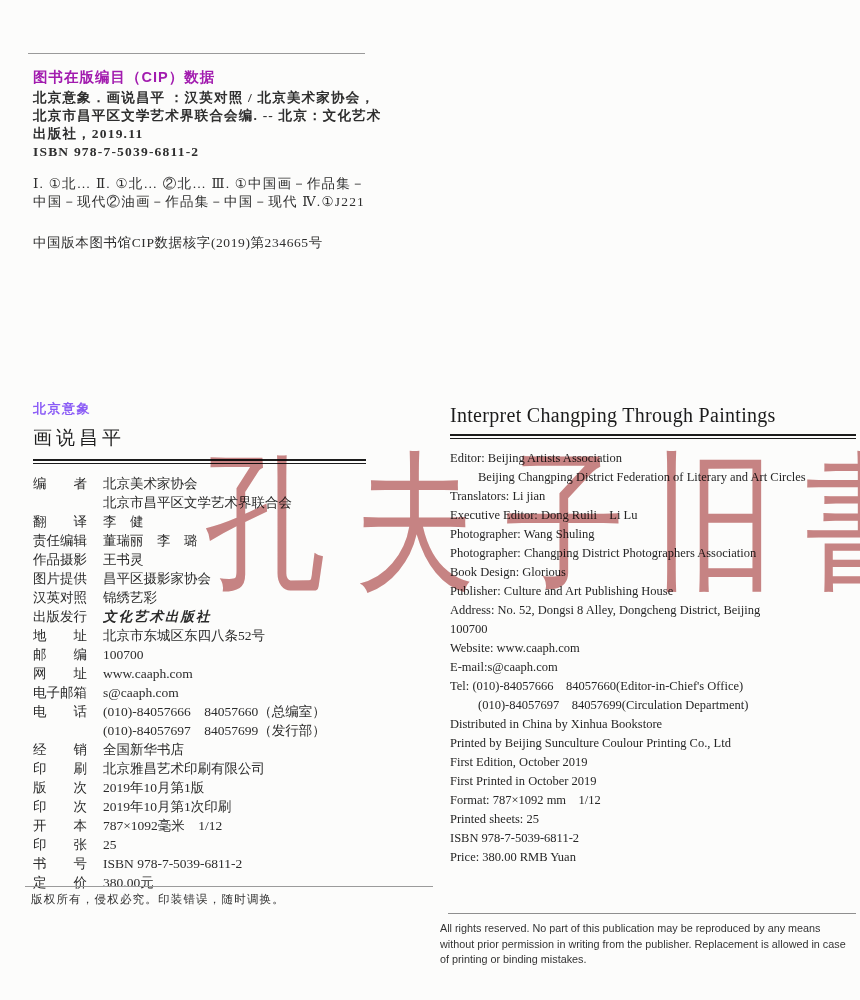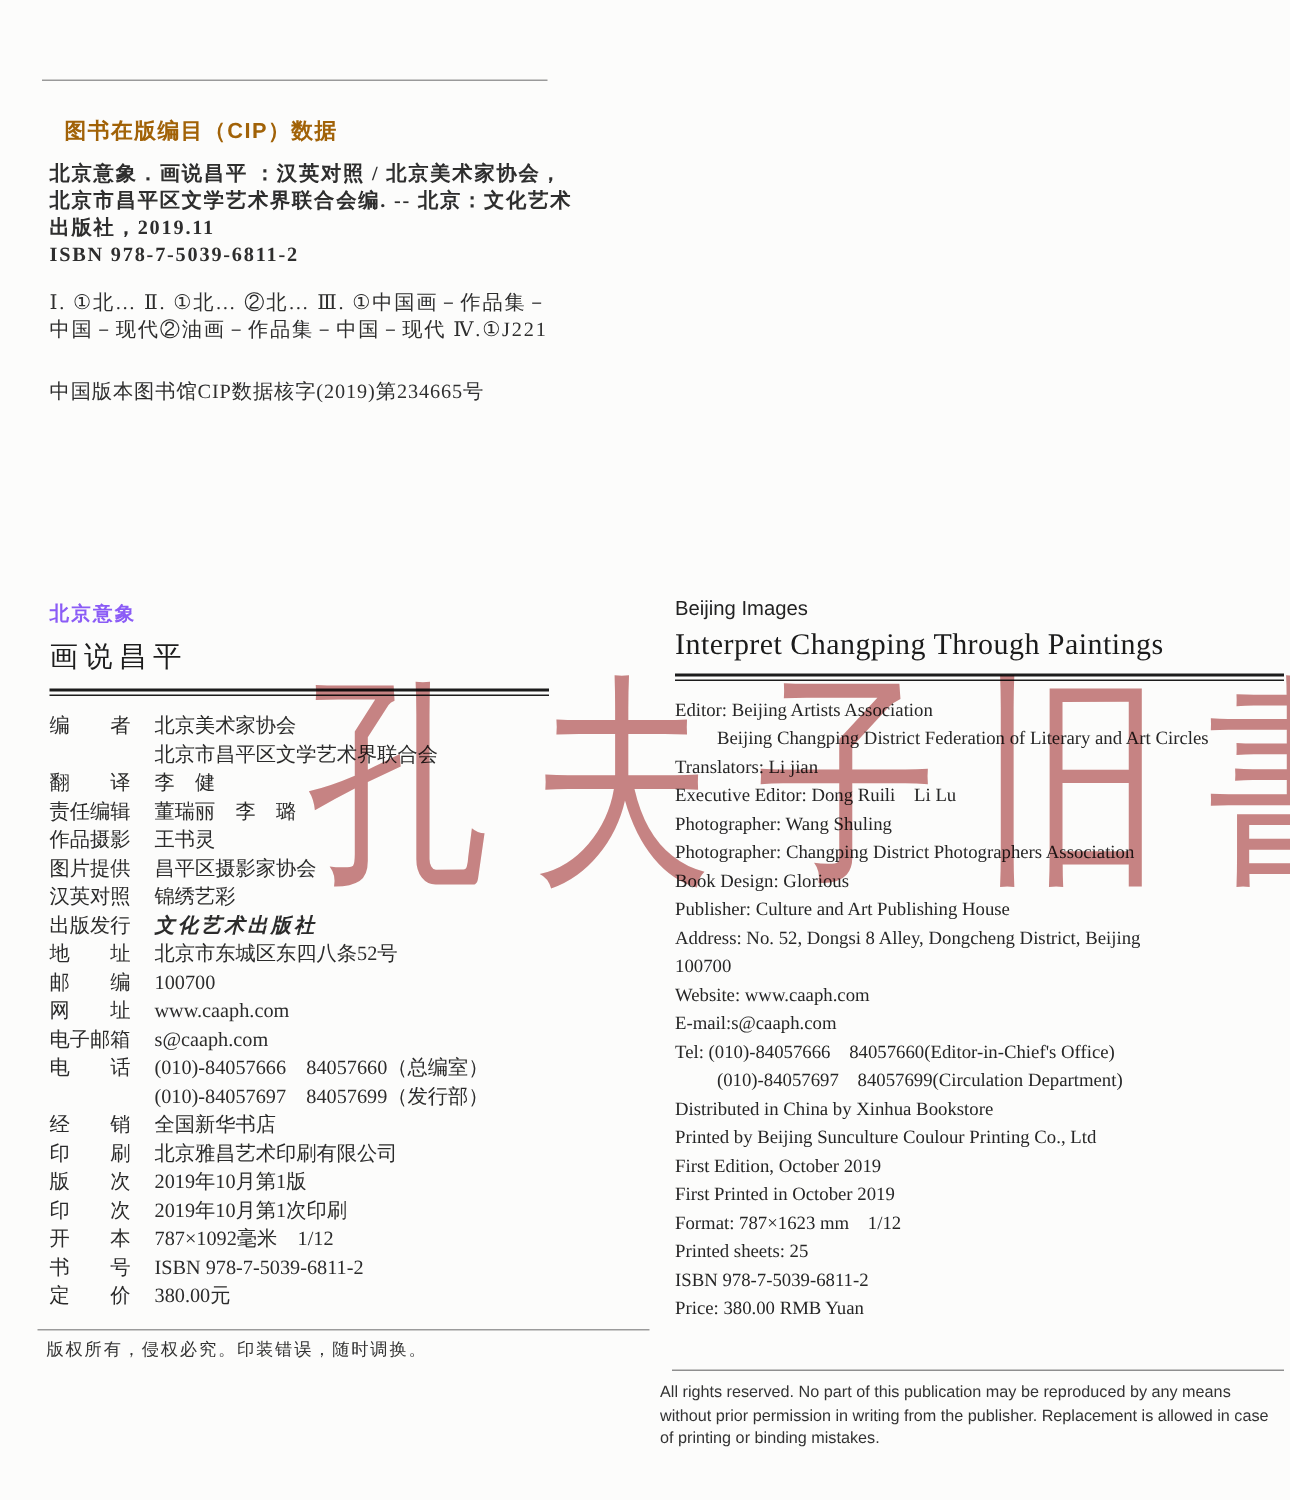--- a/index.html
+++ b/index.html
@@ -3,21 +3,21 @@
 <meta charset="utf-8">
 <style>
   html,body{margin:0;padding:0;}
   body{background:#e8e8e6;font-family:"Liberation Serif","DejaVu Serif",serif;}
   .page{position:relative;width:860px;height:1000px;background:#fcfcfb;overflow:hidden;color:#2e2e2e;}
 
   .top-rule{position:absolute;left:28px;top:53px;width:337px;height:1px;background:#9a9a9a;}
 
   
   .cip{position:absolute;left:33px;top:68px;width:420px;}
-  .cip h3{margin:10px;font-family:"Liberation Sans","DejaVu Sans",sans-serif;font-size:14.5px;font-weight:bold;letter-spacing:1px;color:#a16207;}
+  .cip h3{margin:0;font-family:"Liberation Sans","DejaVu Sans",sans-serif;font-size:14.5px;font-weight:bold;letter-spacing:1px;color:#a21caf;}
   .cip-desc{margin-top:2px;font-size:13.5px;line-height:18px;letter-spacing:1.2px;font-weight:bold;}
   .cip-class{margin-top:14px;font-size:13.5px;line-height:18px;letter-spacing:1.2px;}
   .cip-record{margin-top:23px;font-size:13.5px;letter-spacing:0.6px;}
 
   
   .col-left{position:absolute;left:33px;top:400px;width:405px;}
   .cn-series{font-family:"Liberation Sans","DejaVu Sans",sans-serif;font-size:13px;font-weight:bold;letter-spacing:1.5px;color:#8b5cf6;}
   .cn-title{font-size:19px;letter-spacing:4px;margin-top:7px;color:#1d1d1d;}
   .dbl-rule{margin-top:8px;width:333px;height:2px;border-top:2.5px solid #1c1c1c;border-bottom:1px solid #1c1c1c;}
   .cn-rows{margin-top:10px;font-size:13.5px;line-height:19px;color:#2b2b2b;}
@@ -141,32 +141,35 @@
         </div>
         <div class="row">
           <span class="lbl">印次</span>
           <span class="val">2019年10月第1次印刷</span>
         </div>
         <div class="row">
           <span class="lbl">开本</span>
           <span class="val">787×1092毫米　1/12</span>
         </div>
         <div class="row">
+          <span class="lbl">印张</span>
+          <span class="val">25</span>
+        </div>
+        <div class="row">
           <span class="lbl">书号</span>
           <span class="val">ISBN 978-7-5039-6811-2</span>
         </div>
         <div class="row">
           <span class="lbl">定价</span>
           <span class="val">380.00元</span>
         </div>
       </div>
   </section>
 
   <section class="col-right">
-    <div class="en-series">Beijing Images</div>
     <div class="en-title">Interpret Changping Through Paintings</div>
     <div class="dbl-rule"></div>
     <div class="en-lines">
         <div>Editor: Beijing Artists Association</div>
         <div class="ind">Beijing Changping District Federation of Literary and Art Circles</div>
         <div>Translators: Li jian</div>
         <div>Executive Editor: Dong Ruili　Li Lu</div>
         <div>Photographer: Wang Shuling</div>
         <div>Photographer: Changping District Photographers Association</div>
         <div>Book Design: Glorious</div>
@@ -174,21 +177,21 @@
         <div>Address: No. 52, Dongsi 8 Alley, Dongcheng District, Beijing</div>
         <div>100700</div>
         <div>Website: www.caaph.com</div>
         <div>E-mail:s@caaph.com</div>
         <div>Tel: (010)-84057666　84057660(Editor-in-Chief's Office)</div>
         <div class="ind">(010)-84057697　84057699(Circulation Department)</div>
         <div>Distributed in China by Xinhua Bookstore</div>
         <div>Printed by Beijing Sunculture Coulour Printing Co., Ltd</div>
         <div>First Edition, October 2019</div>
         <div>First Printed in October 2019</div>
-        <div>Format: 787×1623 mm　1/12</div>
+        <div>Format: 787×1092 mm　1/12</div>
         <div>Printed sheets: 25</div>
         <div>ISBN 978-7-5039-6811-2</div>
         <div>Price: 380.00 RMB Yuan</div>
       </div>
   </section>
 
   <div class="left-bottom-rule"></div>
   <div class="cn-notice">版权所有，侵权必究。印装错误，随时调换。</div>
 
   <div class="right-bottom-rule"></div>

